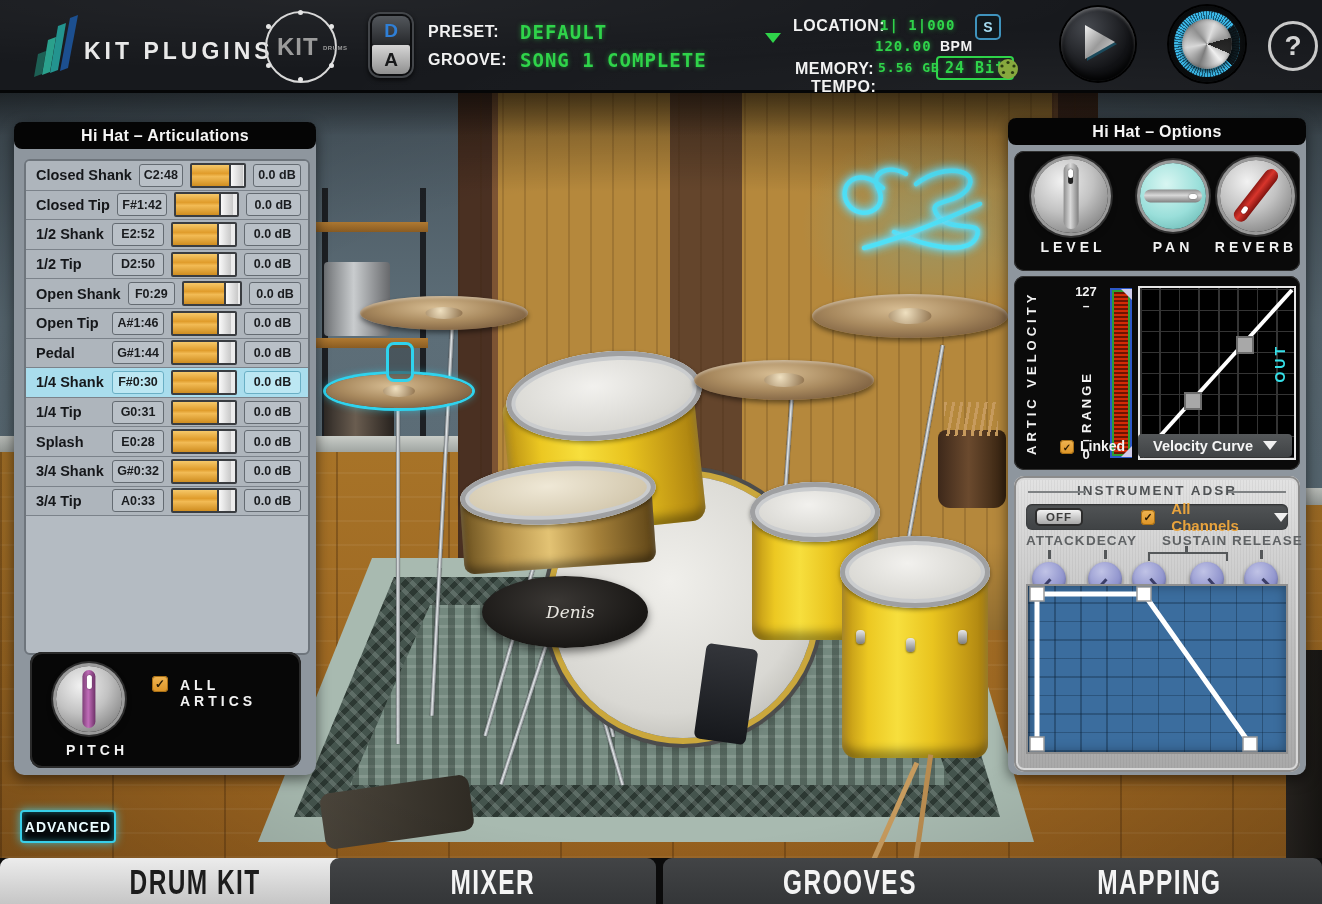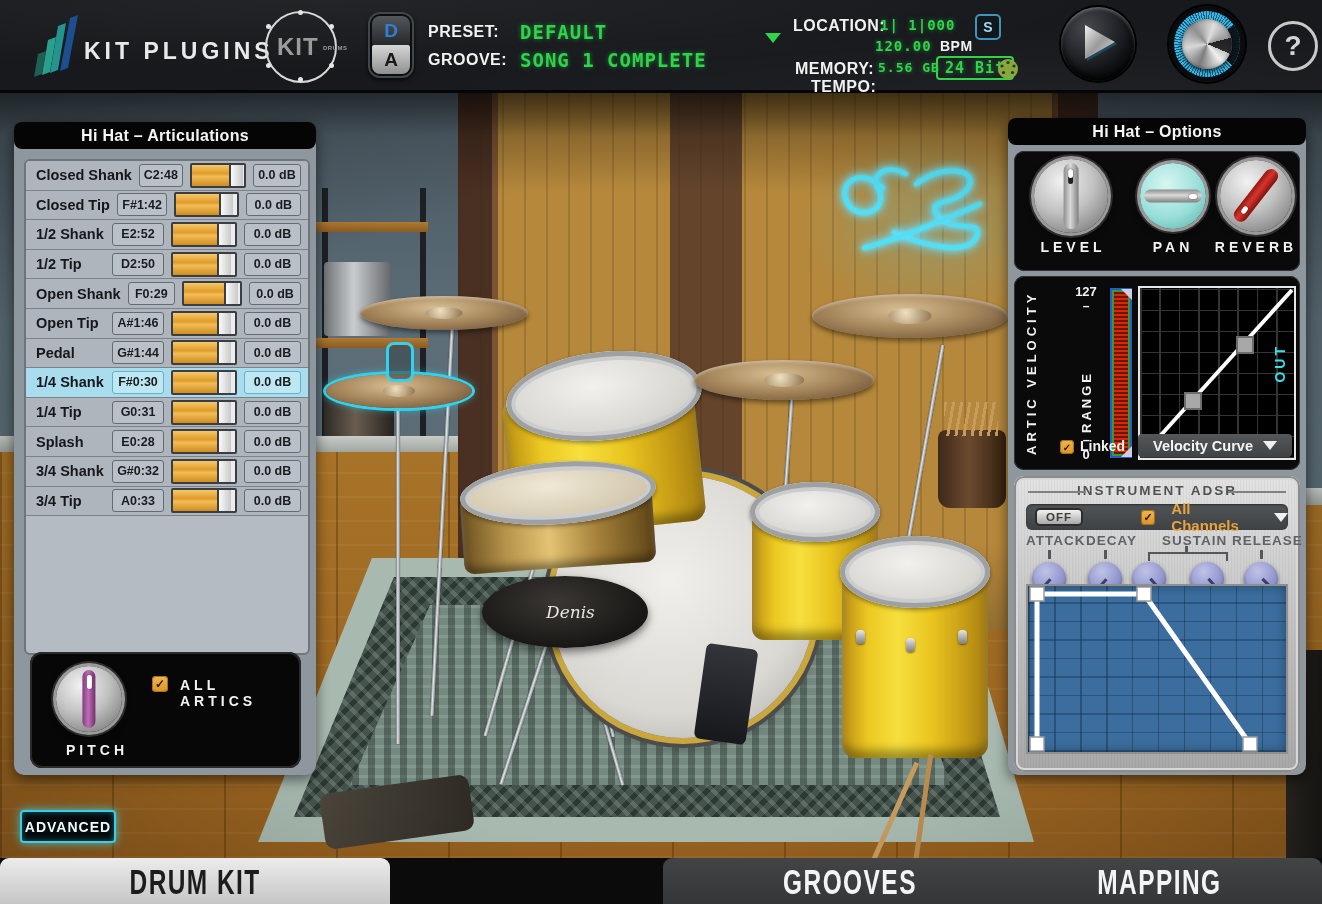--- a/index.html
+++ b/index.html
@@ -583,20 +583,23 @@
           <rect x="215" y="151" width="14" height="14" fill="#fff" stroke="#9a9a9a" stroke-width="1.5"></rect>
         </svg>
       </div>
     </div>
   </div>
 
   <div class="tabs">
     <div class="tab active" style="left:0;width:390px;">
       <span class="tab-text">DRUM KIT</span>
     </div>
+    <div class="tab" style="left:330px;width:326px;">
+      <span class="tab-text">MIXER</span>
+    </div>
     <div class="tab" style="left:663px;width:374px;">
       <span class="tab-text">GROOVES</span>
     </div>
     <div class="tab" style="left:996px;width:326px;">
       <span class="tab-text">MAPPING</span>
     </div>
   </div>
 
 </div>
 

